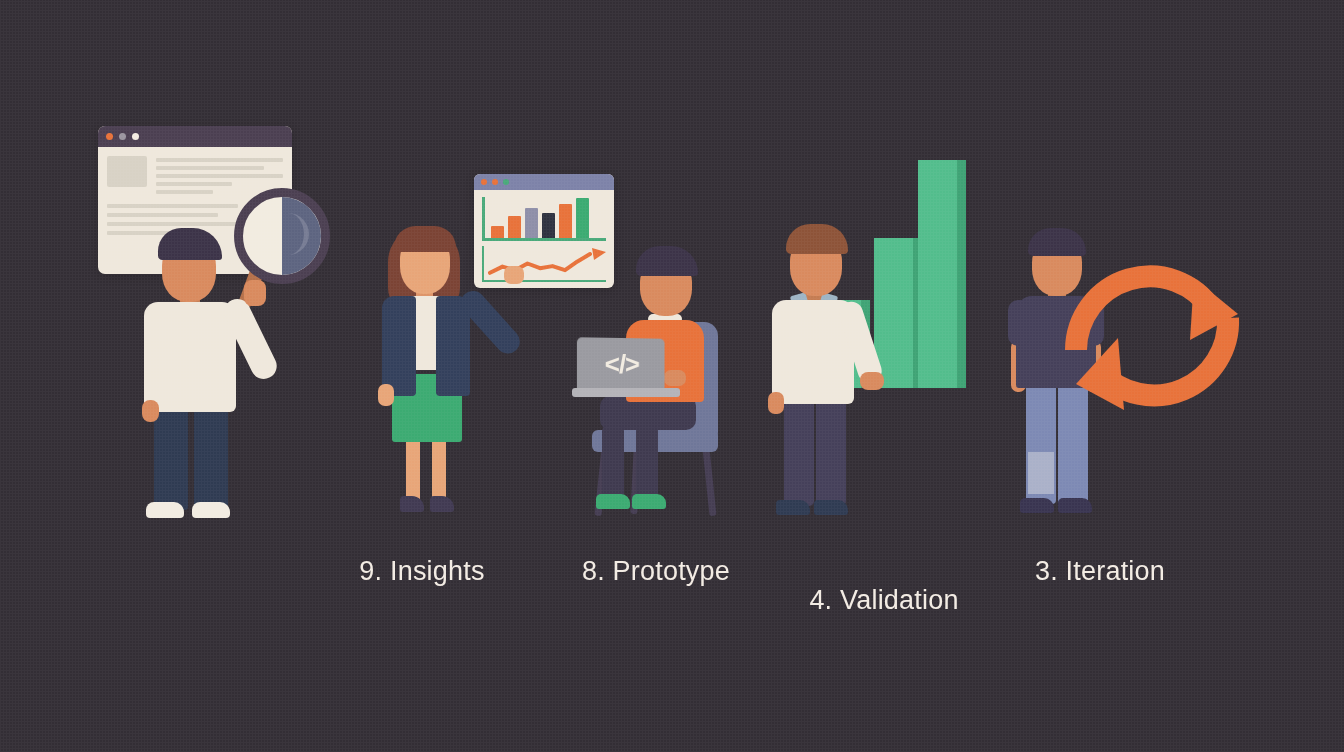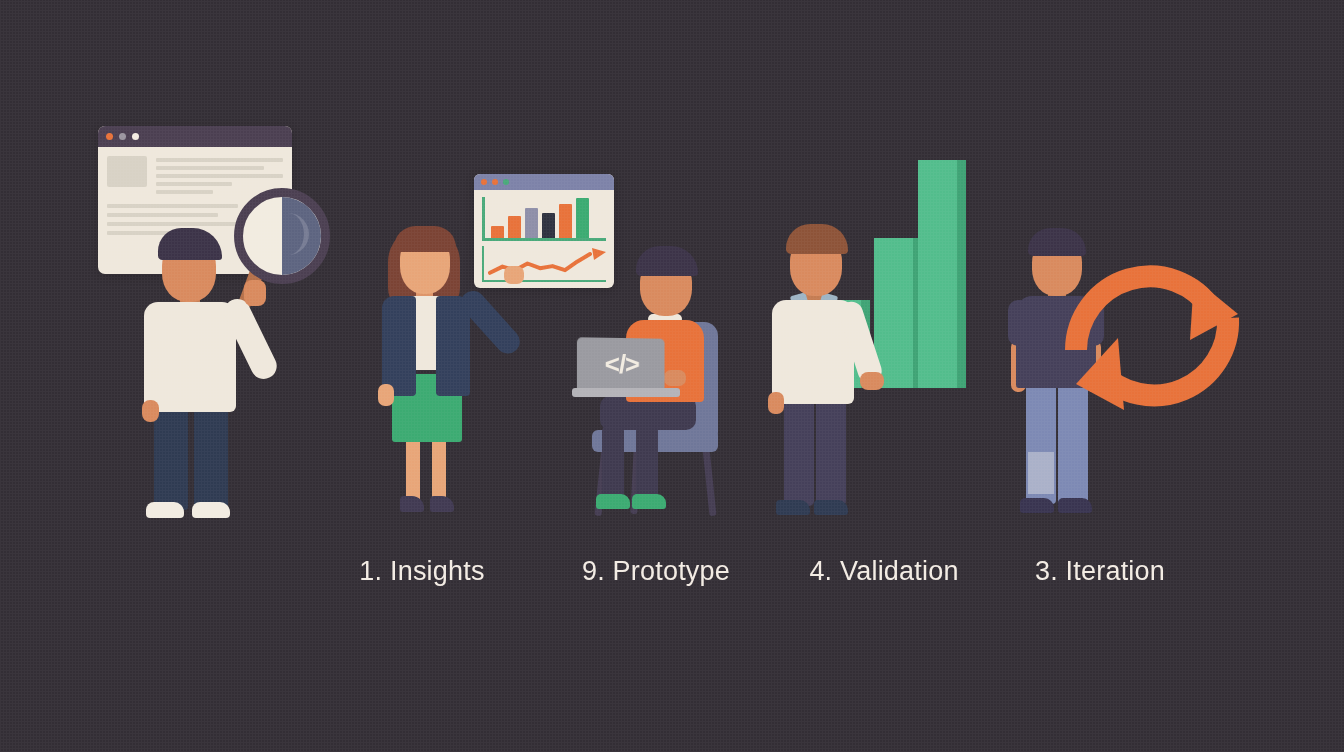--- a/index.html
+++ b/index.html
@@ -46,21 +46,21 @@
     font-size: 27px;
     font-weight: 400;
     color: #f3ece4;
     letter-spacing: 0.2px;
     white-space: nowrap;
     line-height: 46px;
   }
   .lbl1 { left: 40px;   width: 304px; }
   .lbl2 { left: 290px;  width: 264px; }
   .lbl3 { left: 516px;  width: 280px; }
-  .lbl4 { left: 748px;  width: 272px; }
+  .lbl4 { left: 748px;  width: 272px; margin-top: 29px; }
   .lbl5 { left: 976px;  width: 248px; }
 
   
   .browser {
     position: absolute;
     left: 98px; top: 126px;
     width: 194px; height: 148px;
     background: #efe8dc;
     border-radius: 7px;
     overflow: hidden;
@@ -600,20 +600,20 @@
       <svg viewBox="0 0 180 200">
         <path id="cyc-top" fill="none" stroke-width="22" stroke-linecap="butt" d="M 14 118 A 74 74 0 0 1 150 78" stroke="#e8723a"></path>
         <polygon id="cyc-top-head" points="132,46 176,82 128,108" fill="#e8723a"></polygon>
         <path id="cyc-bot" fill="none" stroke-width="22" stroke-linecap="butt" d="M 166 86 A 74 74 0 0 1 38 140" stroke="#e8723a"></path>
         <polygon id="cyc-bot-head" points="56,106 14,152 62,178" fill="#e8723a"></polygon>
       </svg>
     </div>
   </div>
 
   <div class="label-row">
-    <div class="step-label lbl2" style="color: rgb(243, 236, 228);">1. Insights</div>
-    <div class="step-label lbl3" style="color: rgb(243, 236, 228);">9. Prototype</div>
+    <div class="step-label lbl2" style="color: rgb(243, 236, 228);">9. Insights</div>
+    <div class="step-label lbl3" style="color: rgb(243, 236, 228);">8. Prototype</div>
     <div class="step-label lbl4" style="color: rgb(243, 236, 228);">4. Validation</div>
     <div class="step-label lbl5" style="color: rgb(243, 236, 228);">3. Iteration</div>
   </div>
 
   <div class="grain"></div>
 </div>
 
 </body></html>

